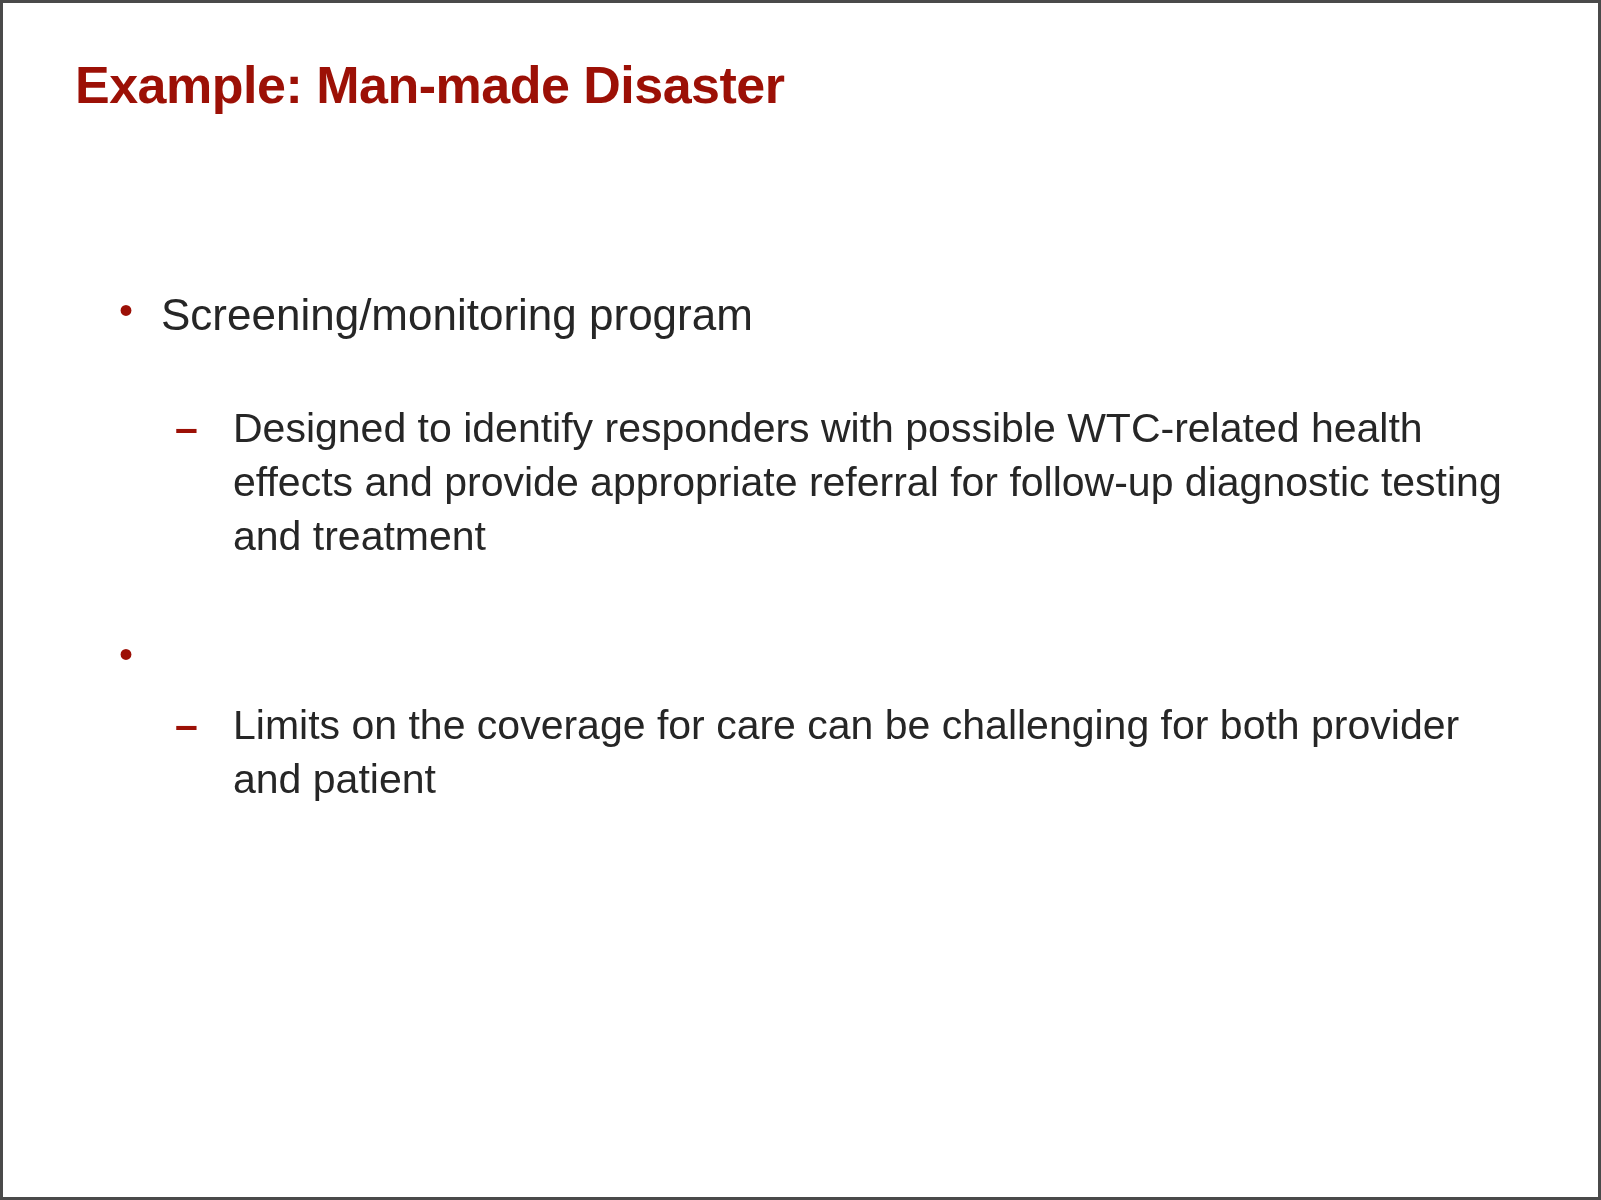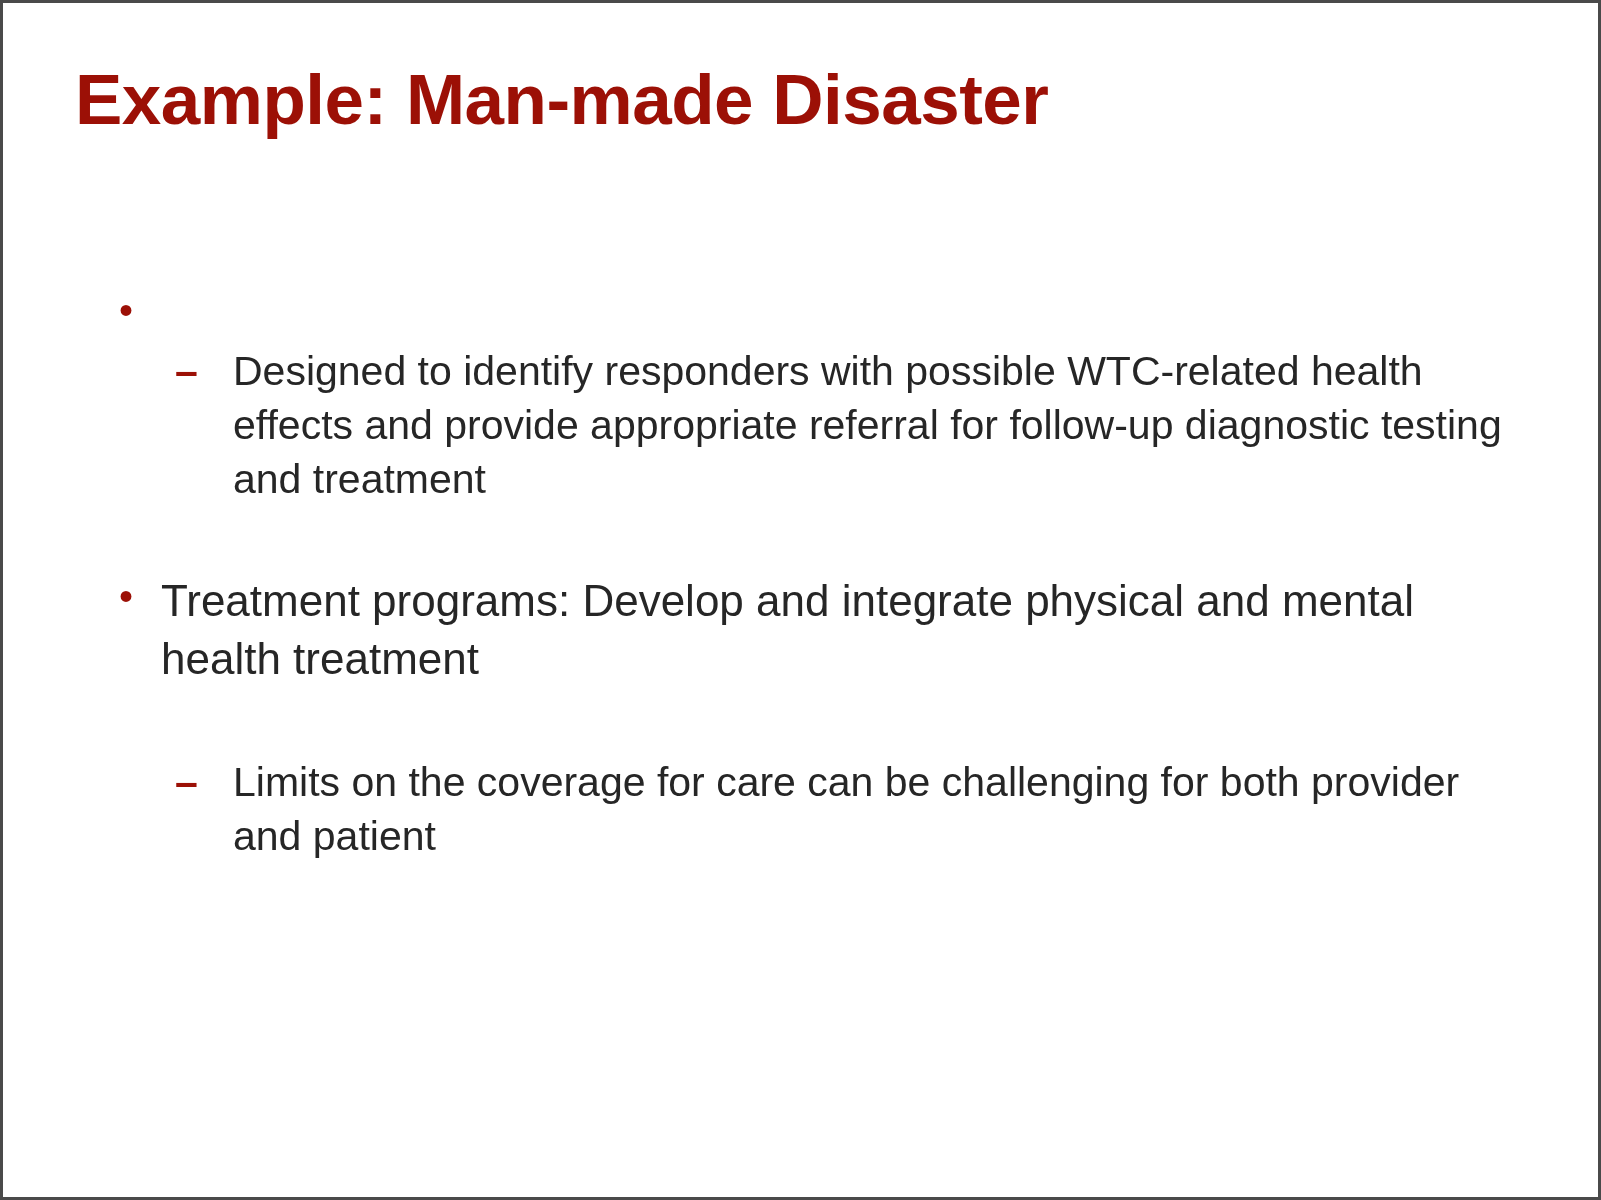--- a/index.html
+++ b/index.html
@@ -19,21 +19,21 @@
   }
   .title-block {
     position: absolute;
     left: 72px;
     top: 42px;
     width: 1440px;
   }
   .title-line {
     color: #9c1006;
     font-weight: bold;
-    font-size: 71px;
+    font-size: 52px;
     line-height: 1.55;
     letter-spacing: -0.5px;
     white-space: nowrap;
   }
   .body-block {
     position: absolute;
     left: 110px;
     top: 283px;
     width: 1400px;
   }
@@ -79,34 +79,34 @@
 <div class="slide">
 
   <div class="title-block">
     <div class="title-line">Example: Man-made Disaster</div>
   </div>
 
   <div class="body-block">
 
     <div class="lvl1">
       <span class="bullet">•</span>
+      <span>Screening/monitoring program</span>
     </div>
 
     <div class="gap-lg"></div>
 
     <div class="lvl2">
       <span class="dash">–</span>
       <span>Designed to identify responders with possible WTC-related health effects and provide appropriate referral for follow-up diagnostic testing and treatment</span>
     </div>
 
     <div class="gap-xl"></div>
 
     <div class="lvl1">
       <span class="bullet">•</span>
-      <span>Treatment programs: Develop and integrate physical and mental health treatment</span>
     </div>
 
     <div class="gap-md"></div>
 
     <div class="lvl2">
       <span class="dash">–</span>
       <span>Limits on the coverage for care can be challenging for both provider and patient</span>
     </div>
 
   </div>

